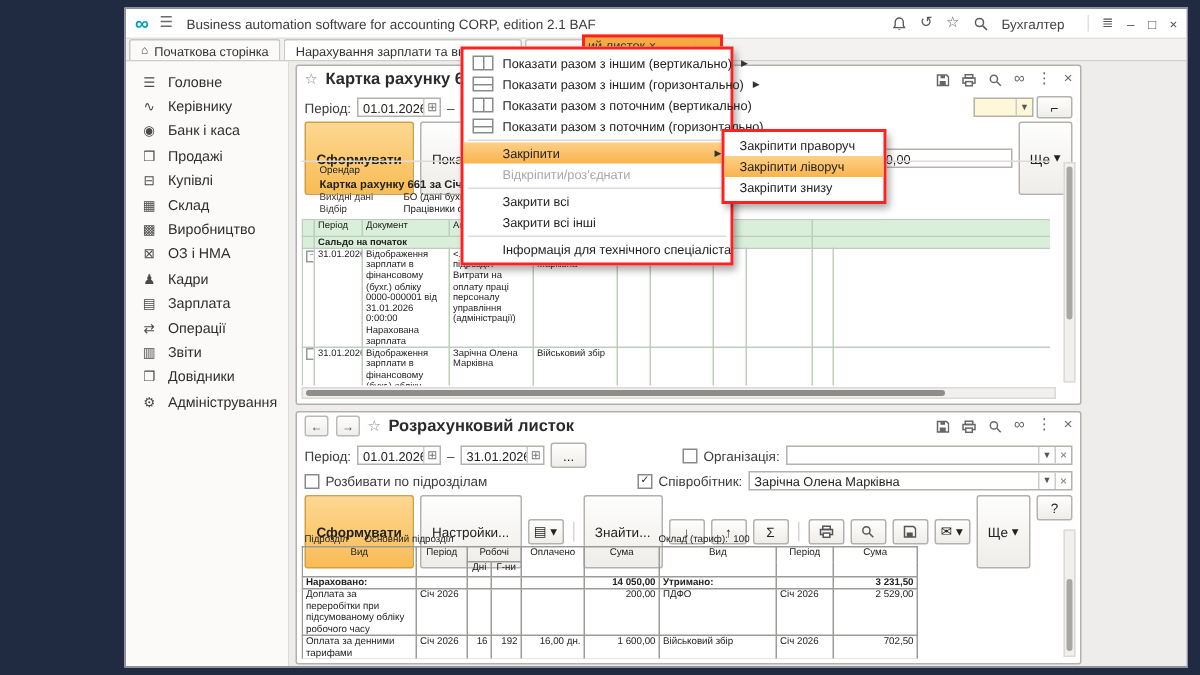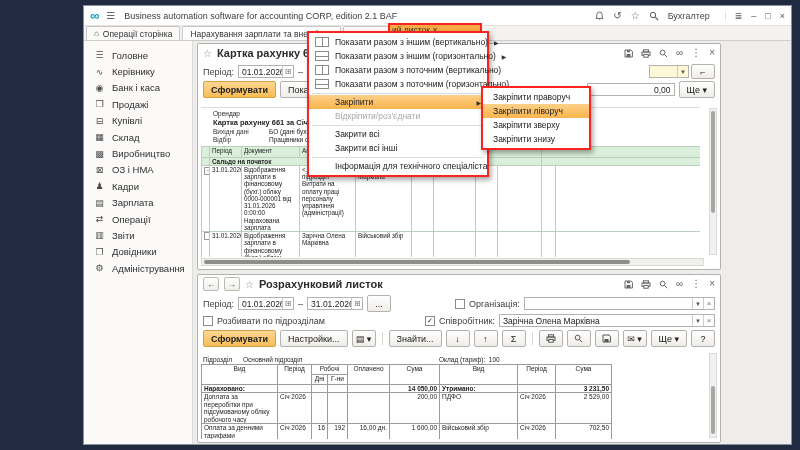--- a/index.html
+++ b/index.html
@@ -44,21 +44,21 @@
           font-size:8px;color:#444;display:flex;align-items:center;justify-content:center;border-radius:2px}
   
   .crow{display:flex;align-items:center;gap:4px;padding:2px 5px;font-size:9px;color:#3c3c3c}
   .lbl{font-size:9px;color:#3c3c3c;white-space:nowrap}
   .inp{height:13px;border:1px solid #b5b2ae;display:flex;align-items:center;background:#fff;box-sizing:border-box}
   .inp .val{font-size:8.5px;padding:0 3px;color:#222;white-space:nowrap;overflow:hidden}
   .inp .cal{width:11px;height:100%;border-left:1px solid #cfccc8;font-size:8px;color:#777;display:flex;align-items:center;justify-content:center}
   .inp .dd{width:10px;height:100%;border-left:1px solid #cfccc8;font-size:6px;color:#555;display:flex;align-items:center;justify-content:center}
   .inp .clr{width:10px;height:100%;border-left:1px solid #cfccc8;font-size:8px;color:#777;display:flex;align-items:center;justify-content:center}
   .btn{height:15px;border:1px solid #b5b2ae;background:linear-gradient(#fefefe,#efede9);border-radius:2px;
-       font-size:9px;color:#222;display:inline-flex;align-items:center;justify-content:center;padding:0 7px;white-space:nowrap}
+       font-size:9px;color:#222;display:inline-flex;align-items:center;justify-content:center;padding:16px 7px;white-space:nowrap}
   .btn.orange{background:linear-gradient(#fdd792,#f9bc55);border-color:#cfa045;font-weight:bold}
   .btn.sq{padding:0 4px;min-width:14px}
   .chk{width:8px;height:8px;border:1px solid #8a8a8a;background:#fff;font-size:7px;line-height:8px;text-align:center;color:#222}
   .toolsep{width:1px;height:13px;background:#d8d6d2;margin:0 2px}
   
   .reportwrap{position:absolute;left:3px;top:63px;right:20px;bottom:12px;overflow:hidden;border-top:1px solid #dddbd8;padding-top:2px}
   .rhead{font-size:6.5px;color:#222;padding-left:12px;line-height:1.25}
   .rhead .rtitle{font-weight:bold;font-size:7.5px}
   .rhead .pair{display:flex;gap:14px}
   .rhead .pl{width:42px;color:#333}
@@ -129,21 +129,21 @@
         <span>–</span>
         <span>□</span>
         <span>×</span>
       </div>
     </div>
   </div>
 
   <div class="tabbar">
     <div class="tab">
       <span class="thome">⌂</span>
-      <span>Операції сторінка</span>
+      <span>Початкова сторінка</span>
     </div>
     <div class="tab active">
       <span>Нарахування зарплати та внесків</span>
       <span class="tclose">×</span>
     </div>
     <div class="tab cut">
       <span>Розрахунковий листок</span>
       <span class="tclose">×</span>
     </div>
   </div>
@@ -267,21 +267,21 @@
             </div>
             <span class="btn sq" style="height:13px">⌐</span>
           </div>
         </div>
         <div class="crow" style="padding-top:0">
           <span class="btn orange">Сформувати</span>
           <span class="btn">Показати настройки</span>
           <div style="margin-left:auto;display:flex;gap:4px;align-items:center">
             <span class="lbl">Σ</span>
             <div class="inp" style="width:88px">
-              <span class="val" style="flex:1;text-align:right">0,00</span>
+              <span class="val" style="flex:1;">0,00</span>
             </div>
             <span class="btn"><span>Ще</span>&nbsp;▾</span>
           </div>
         </div>
 
         <div class="reportwrap">
           <div class="rhead">
             <div>Орендар</div>
             <div class="rtitle">Картка рахунку 661 за Січень 2026 р.</div>
             <div class="pair">
@@ -634,20 +634,17 @@
 <div class="menu submenu">
 
     <div class="mi">
       <span class="lb">Закріпити праворуч</span>
     </div>
 
     <div class="mi hl">
       <span class="lb">Закріпити ліворуч</span>
     </div>
 
-    <div class="mi">
-      <span class="lb">Закріпити зверху</span>
-    </div>
 
     <div class="mi">
       <span class="lb">Закріпити знизу</span>
     </div>
   </div>
 
 </body></html>

